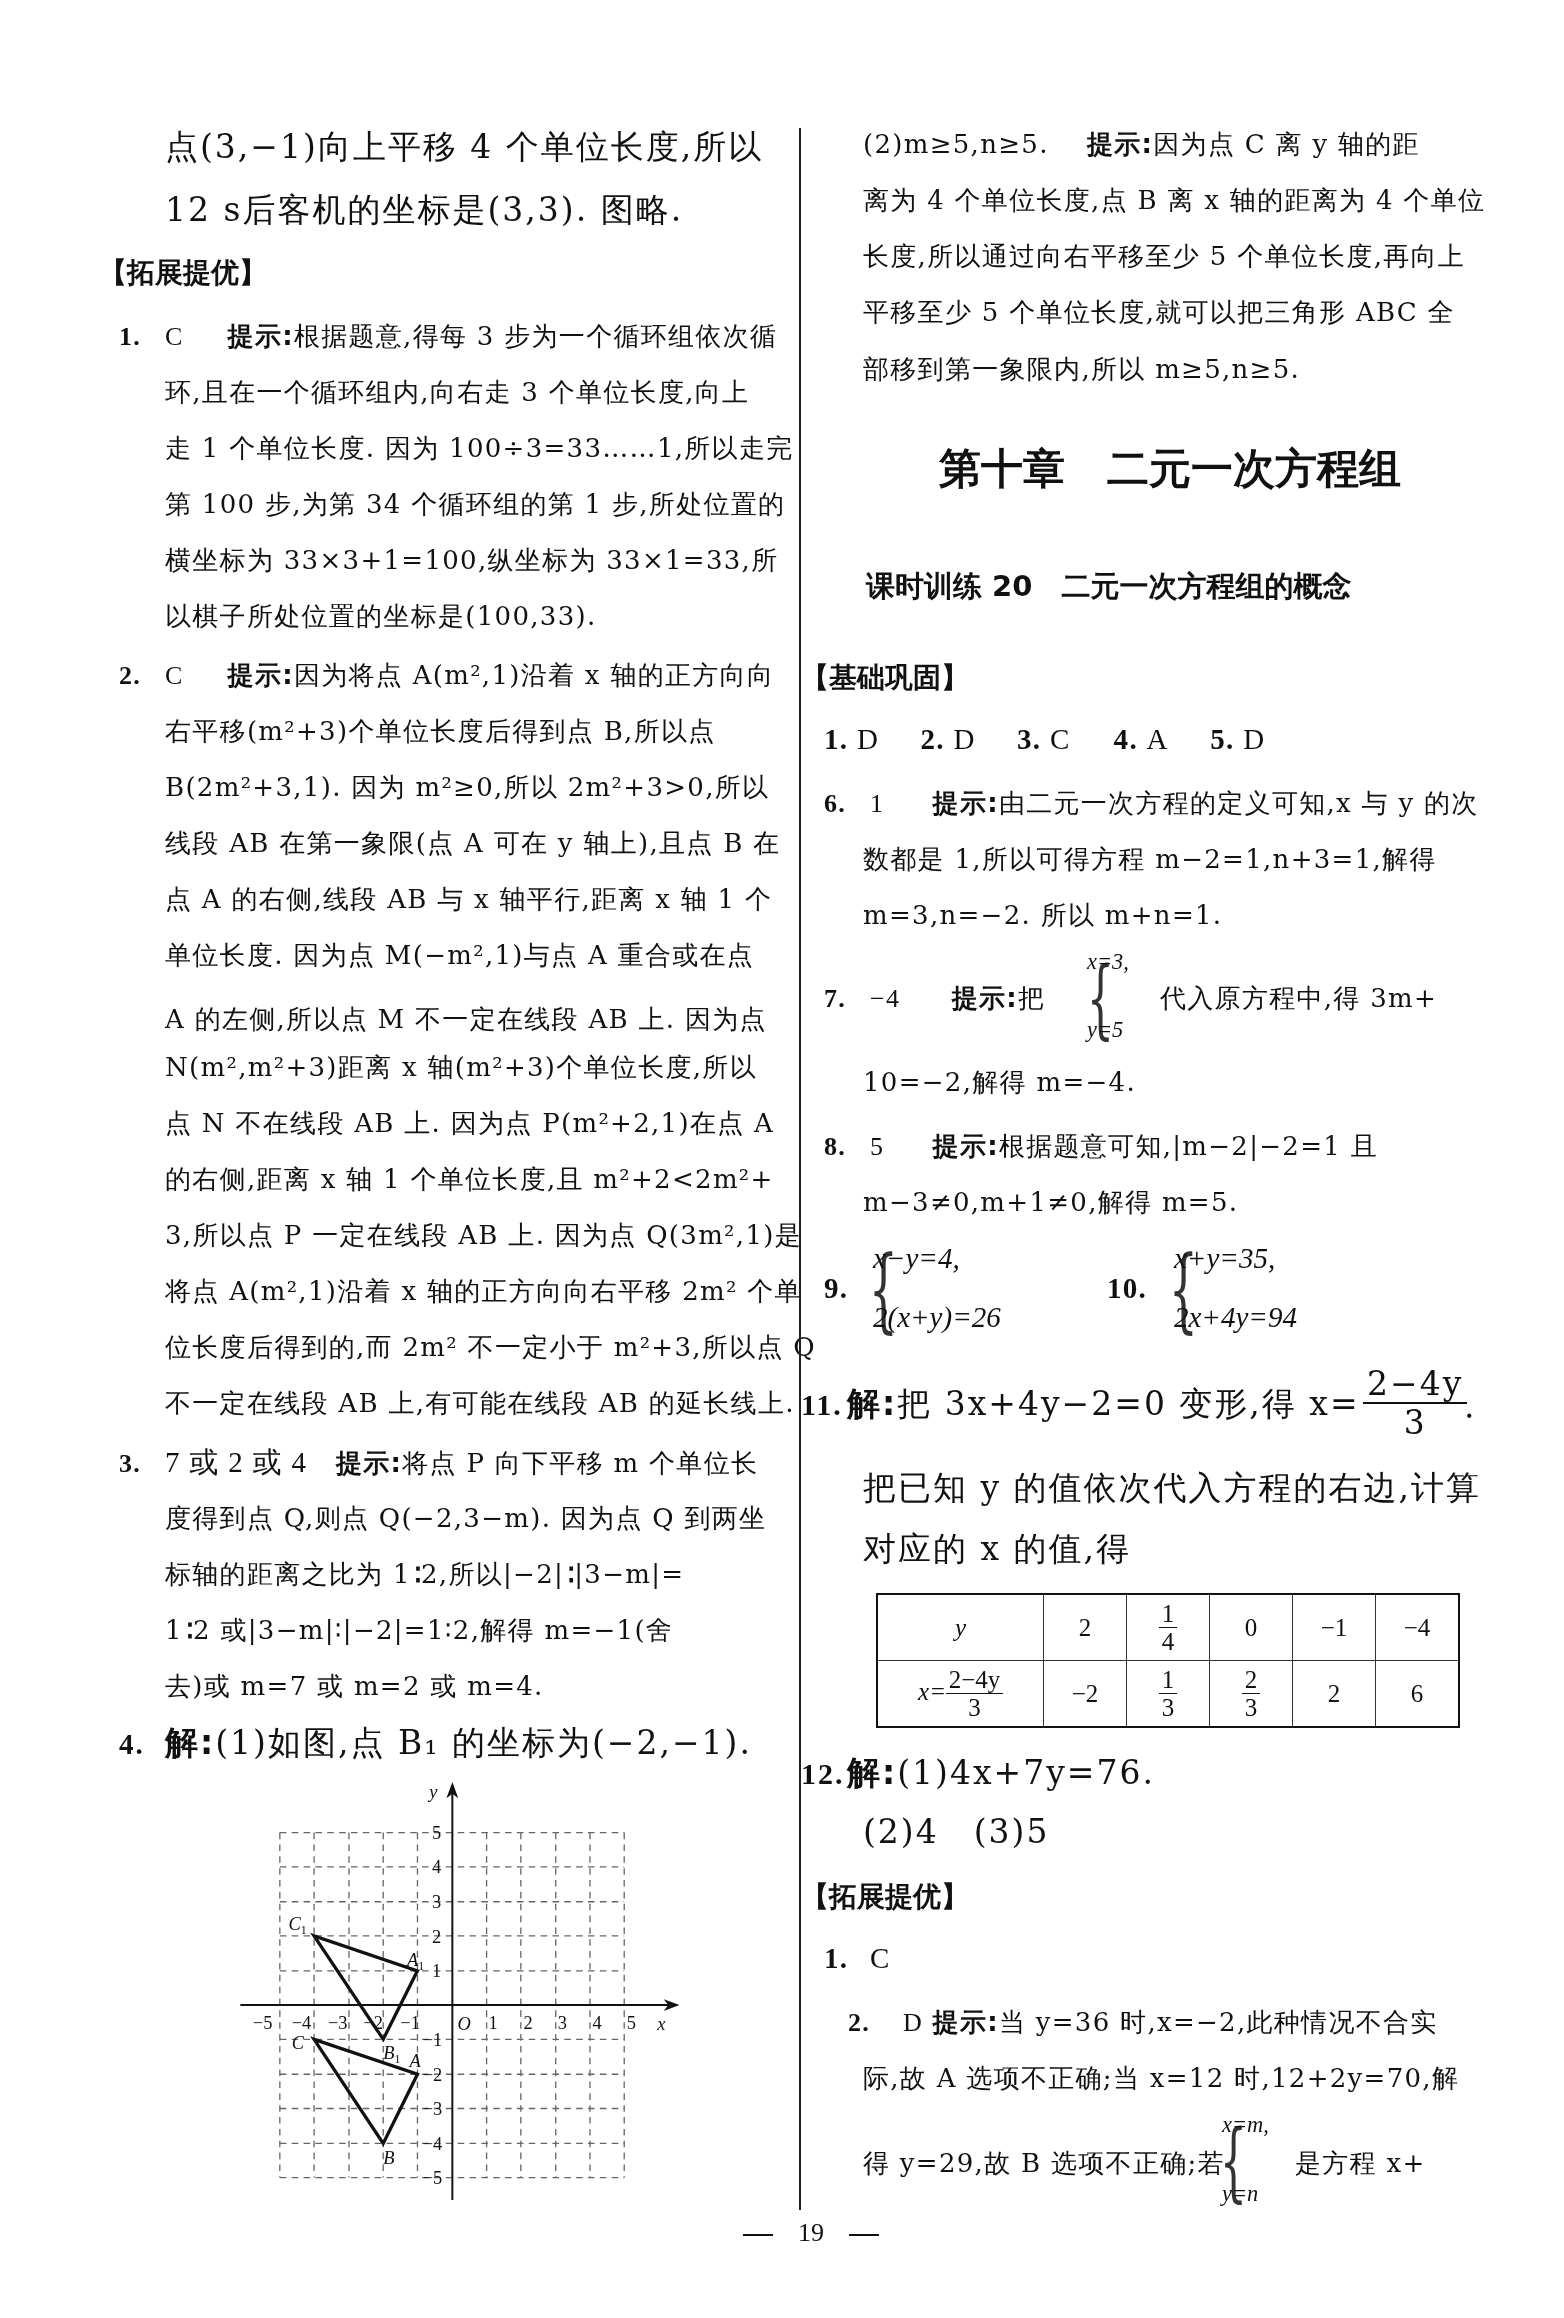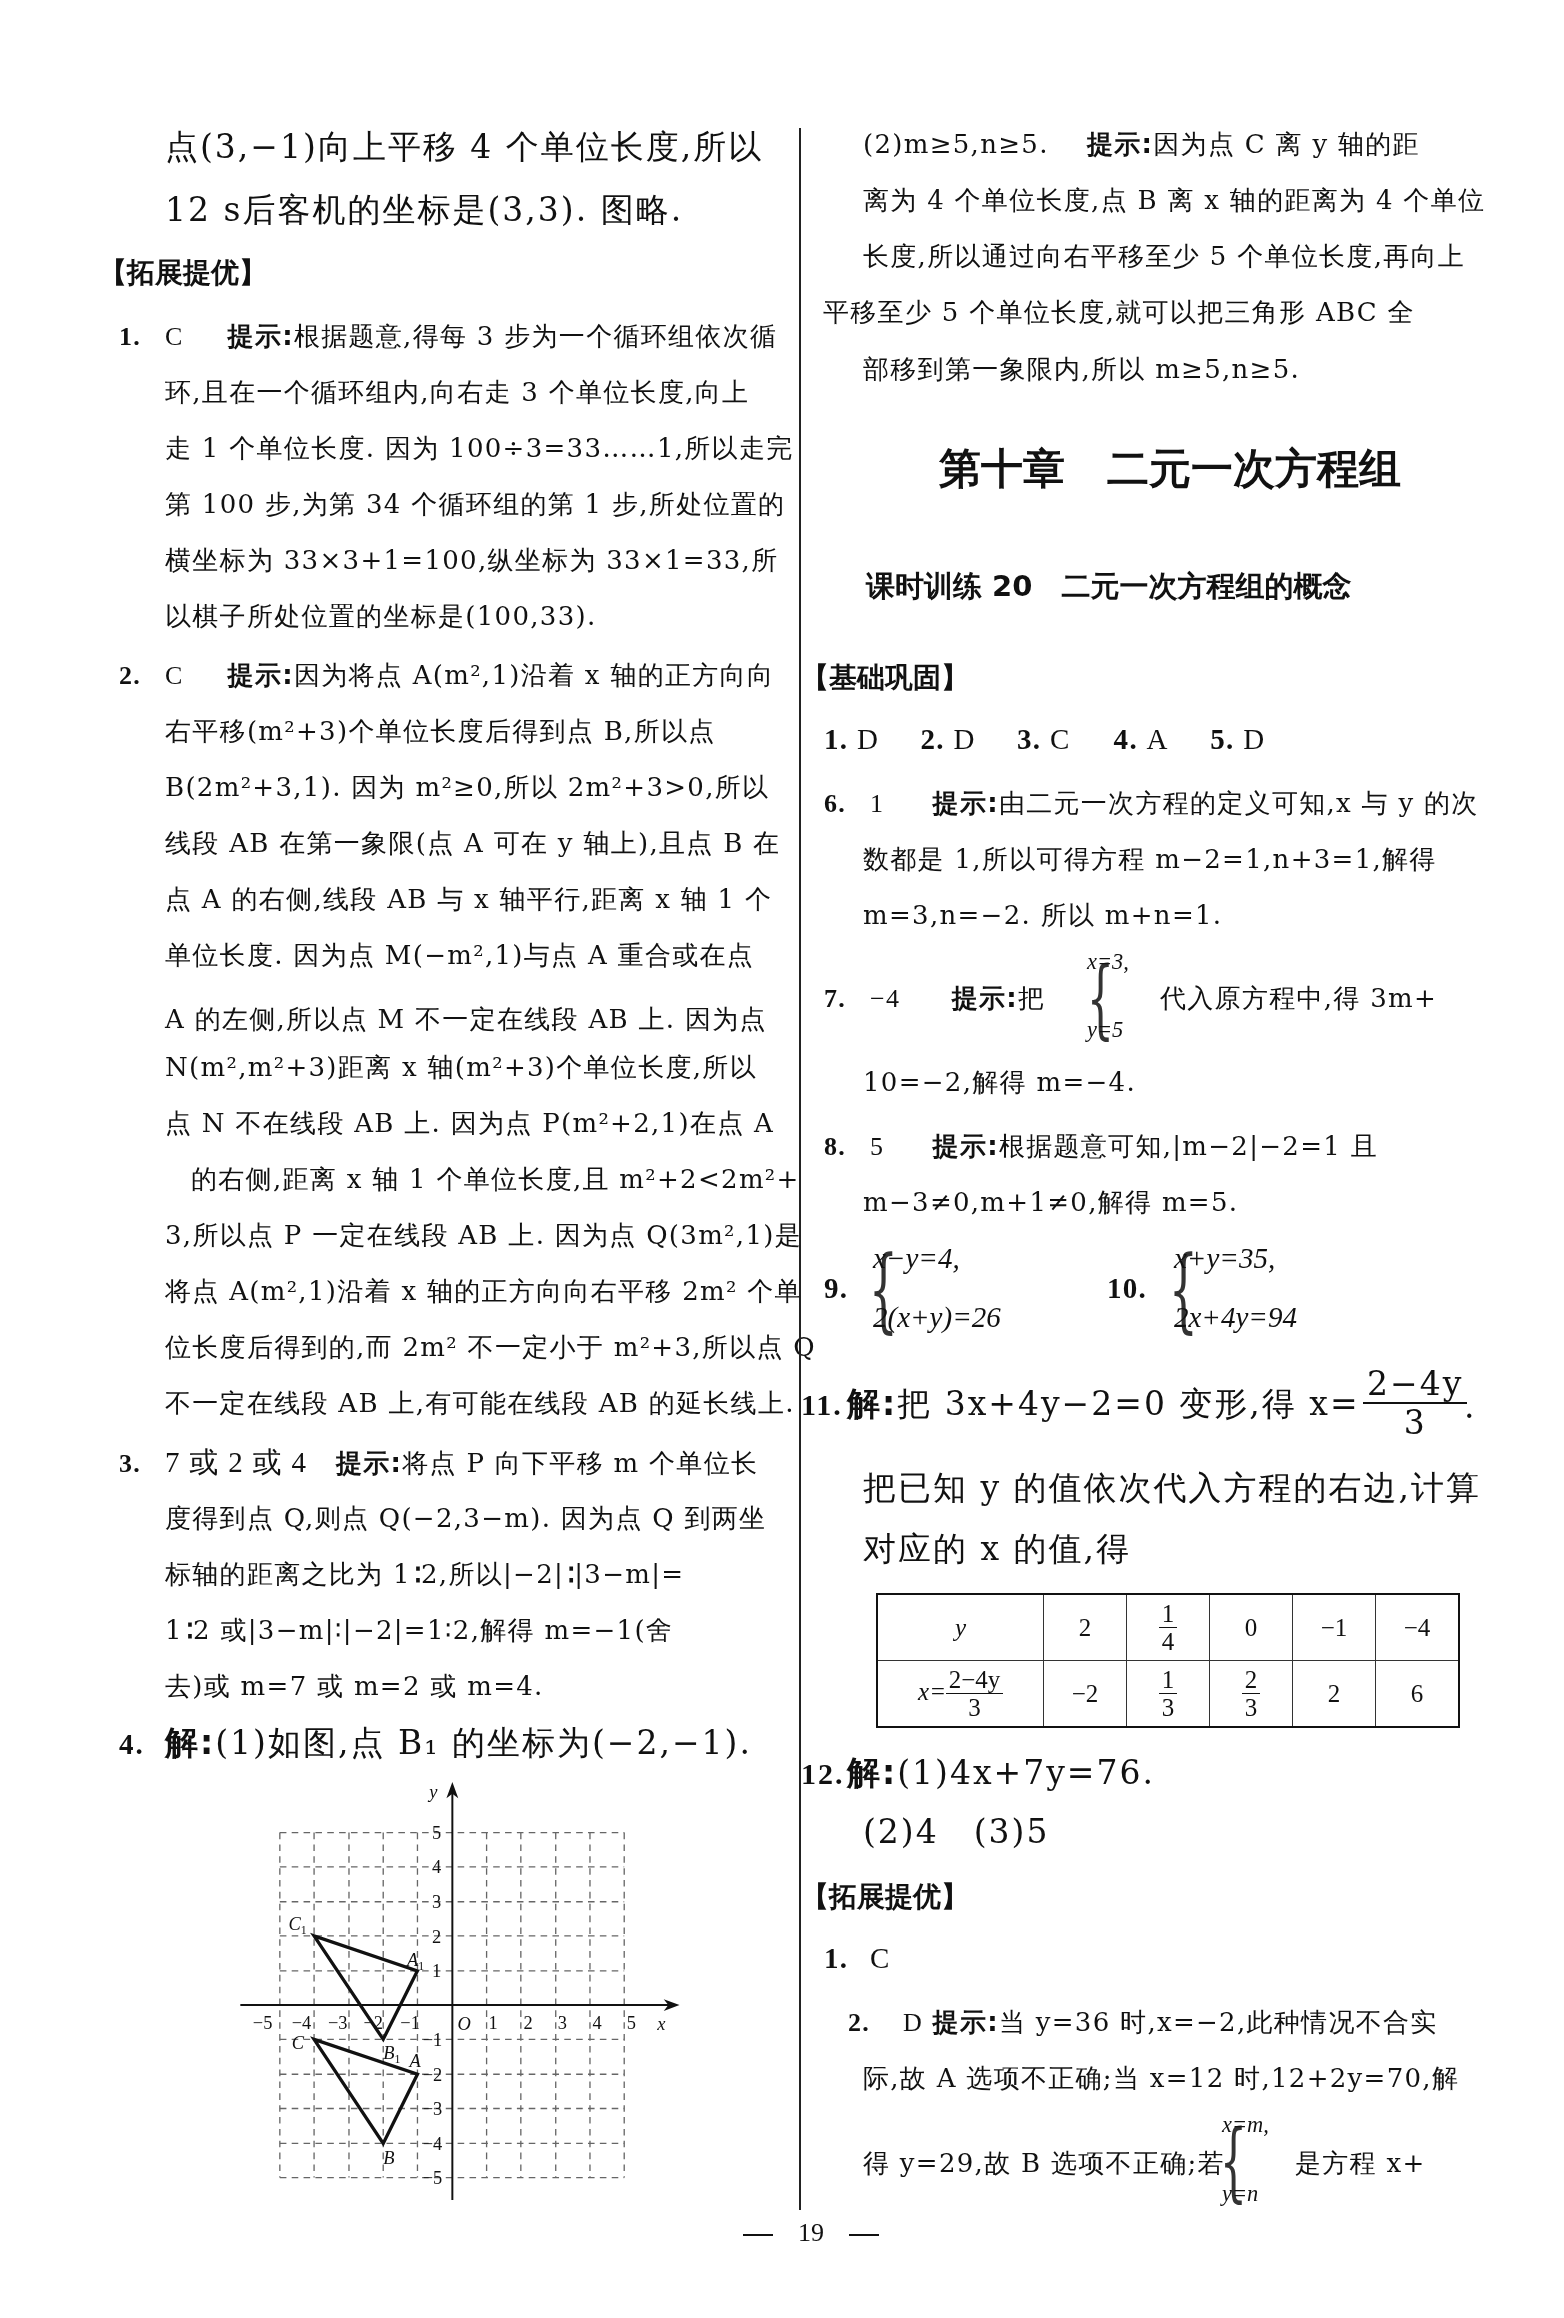--- a/index.html
+++ b/index.html
@@ -51,21 +51,21 @@
     <span class="hint">提示:</span><span>因为将点 A(m²,1)沿着 x 轴的正方向向</span>
   </div>
   <div class="line" style="left:165px;top:715px;">右平移(m²+3)个单位长度后得到点 B,所以点</div>
   <div class="line" style="left:165px;top:771px;">B(2m²+3,1). 因为 m²≥0,所以 2m²+3&gt;0,所以</div>
   <div class="line" style="left:165px;top:827px;">线段 AB 在第一象限(点 A 可在 y 轴上),且点 B 在</div>
   <div class="line" style="left:165px;top:883px;">点 A 的右侧,线段 AB 与 x 轴平行,距离 x 轴 1 个</div>
   <div class="line" style="left:165px;top:939px;">单位长度. 因为点 M(−m²,1)与点 A 重合或在点</div>
   <div class="line" style="left:165px;top:995px;margin-top:8px;">A 的左侧,所以点 M 不一定在线段 AB 上. 因为点</div>
   <div class="line" style="left:165px;top:1051px;">N(m²,m²+3)距离 x 轴(m²+3)个单位长度,所以</div>
   <div class="line" style="left:165px;top:1107px;">点 N 不在线段 AB 上. 因为点 P(m²+2,1)在点 A</div>
-  <div class="line" style="left:165px;top:1163px;margin-left:26px;">的右侧,距离 x 轴 1 个单位长度,且 m²+2&lt;2m²+</div>
+  <div class="line" style="left:165px;top:1163px;">的右侧,距离 x 轴 1 个单位长度,且 m²+2&lt;2m²+</div>
   <div class="line" style="left:165px;top:1219px;">3,所以点 P 一定在线段 AB 上. 因为点 Q(3m²,1)是</div>
   <div class="line" style="left:165px;top:1275px;">将点 A(m²,1)沿着 x 轴的正方向向右平移 2m² 个单</div>
   <div class="line" style="left:165px;top:1331px;">位长度后得到的,而 2m² 不一定小于 m²+3,所以点 Q</div>
   <div class="line" style="left:165px;top:1387px;">不一定在线段 AB 上,有可能在线段 AB 的延长线上.</div>
 
   <div class="line" style="left:119px;top:1446px;">
     <span class="num">3.</span><span class="ans" style="font-size:29px;">7 或 2 或 4</span>
     &nbsp;&nbsp;<span class="hint">提示:</span><span>将点 P 向下平移 m 个单位长</span>
   </div>
   <div class="line" style="left:165px;top:1502px;">度得到点 Q,则点 Q(−2,3−m). 因为点 Q 到两坐</div>
@@ -152,21 +152,21 @@
     </g>
   </svg>
 
   <div class="divider"></div>
 
   <div class="line" style="left:863px;top:128px;">
     <span>(2)m≥5,n≥5.</span>&nbsp;&nbsp;&nbsp;&nbsp;<span class="hint">提示:</span><span>因为点 C 离 y 轴的距</span>
   </div>
   <div class="line" style="left:863px;top:184px;">离为 4 个单位长度,点 B 离 x 轴的距离为 4 个单位</div>
   <div class="line" style="left:863px;top:240px;">长度,所以通过向右平移至少 5 个单位长度,再向上</div>
-  <div class="line" style="left:823px;top:296px;">平移至少 5 个单位长度,就可以把三角形 ABC 全</div>
+  <div class="line" style="left:863px;top:296px;">平移至少 5 个单位长度,就可以把三角形 ABC 全</div>
   <div class="line" style="left:863px;top:353px;">部移到第一象限内,所以 m≥5,n≥5.</div>
 
   <div class="chapter" style="left:939px;top:441px;">第十章　二元一次方程组</div>
   <div class="lesson" style="left:866px;top:567px;">课时训练 20　二元一次方程组的概念</div>
 
   <div class="sec" style="left:801px;top:659px;">【基础巩固】</div>
 
   <div class="line" style="left:824px;top:723px;font-size:29px;">
     <span class="num" style="min-width:33px;">1.</span><span class="ans">D</span>
     <span class="num" style="min-width:33px;">2.</span><span class="ans">D</span>

